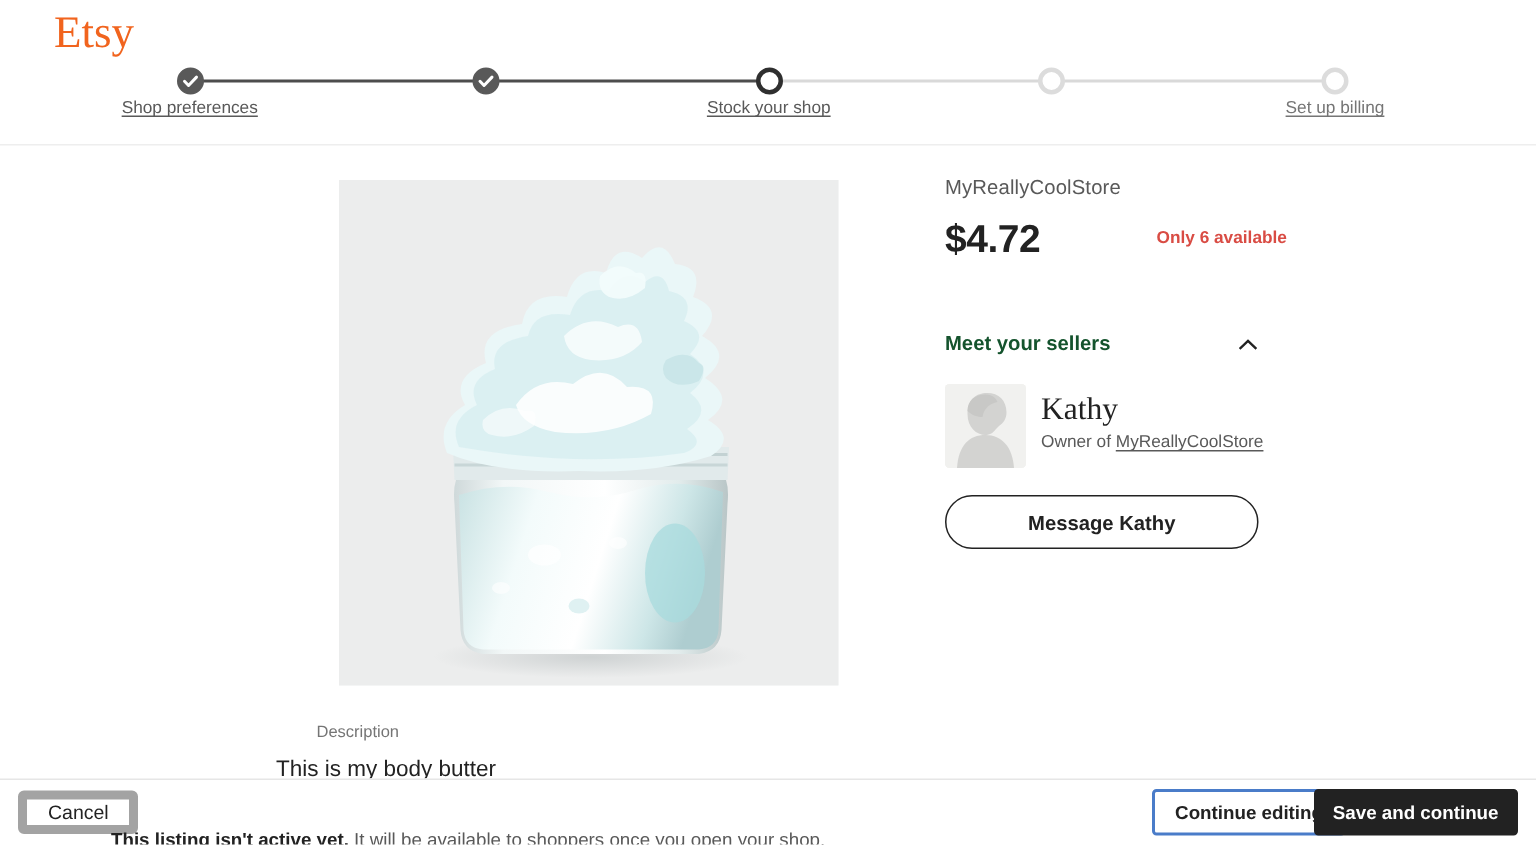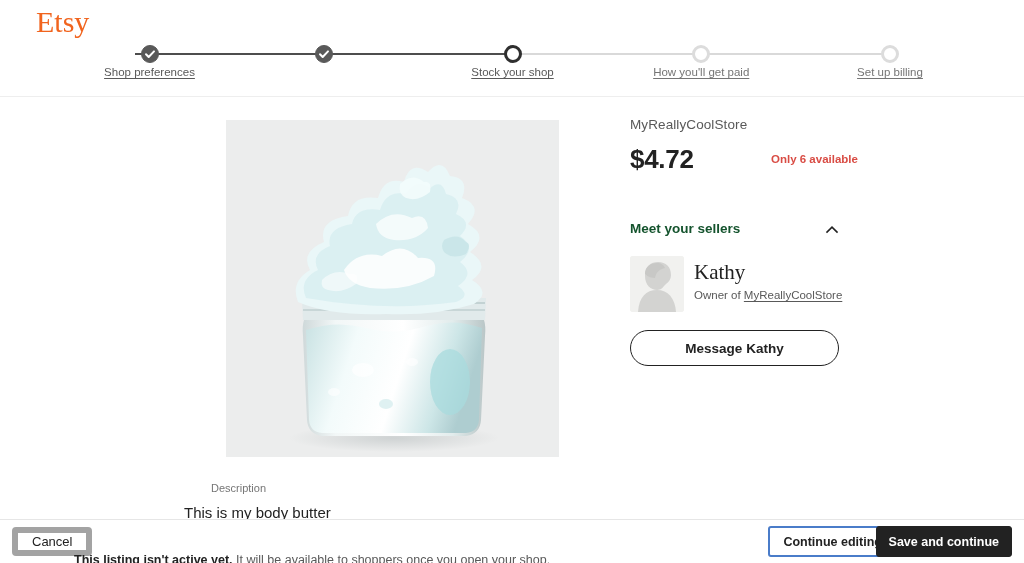--- a/index.html
+++ b/index.html
@@ -351,42 +351,41 @@
   <div class="header">
     <div class="logo">Etsy</div>
   </div>
 
   <div class="stepper-wrap">
     <div class="stepper" id="stepper">
         <div class="step-line done" style="left: 135px; width: 188.75px;"></div>
         <div class="step-line done" style="left: 323.75px; width: 188.75px;"></div>
         <div class="step-line" style="left: 512.5px; width: 188.75px;"></div>
         <div class="step-line" style="left: 701.25px; width: 188.75px;"></div>
-        <div class="step" style="left: 55px;">
+        <div class="step" style="left: 32px;">
           <div class="step-dot complete">
             <svg viewBox="0 0 16 16" xmlns="http://www.w3.org/2000/svg">
               <path d="M4 8.2 L6.7 11 L12 5.4" stroke="#ffffff" stroke-width="2" fill="none" stroke-linecap="round" stroke-linejoin="round"></path>
             </svg>
           </div>
           <div class="step-label">Shop preferences</div>
         </div>
         <div class="step" style="left: 229.25px;">
           <div class="step-dot complete">
             <svg viewBox="0 0 16 16" xmlns="http://www.w3.org/2000/svg">
               <path d="M4 8.2 L6.7 11 L12 5.4" stroke="#ffffff" stroke-width="2" fill="none" stroke-linecap="round" stroke-linejoin="round"></path>
             </svg>
           </div>
         </div>
         <div class="step" style="left: 418px;">
           <div class="step-dot current"></div>
           <div class="step-label">Stock your shop</div>
         </div>
         <div class="step" style="left: 606.75px;">
           <div class="step-dot pending"></div>
-          <div class="step-label muted">How you'll get paid</div>
         </div>
         <div class="step" style="left: 795.5px;">
           <div class="step-dot pending"></div>
           <div class="step-label muted">Set up billing</div>
         </div>
       </div>
   </div>
 
   <div class="main">
 

